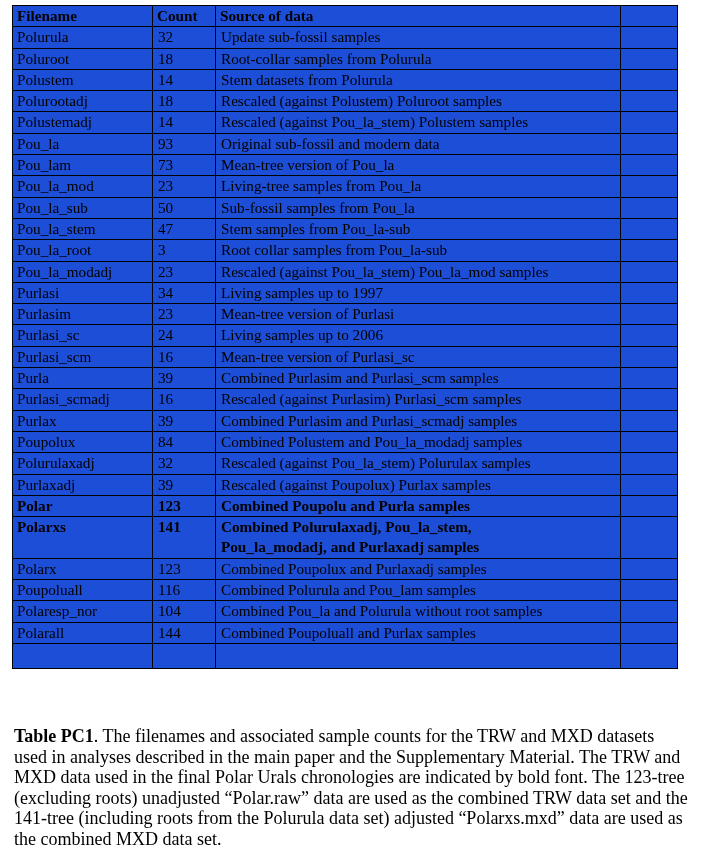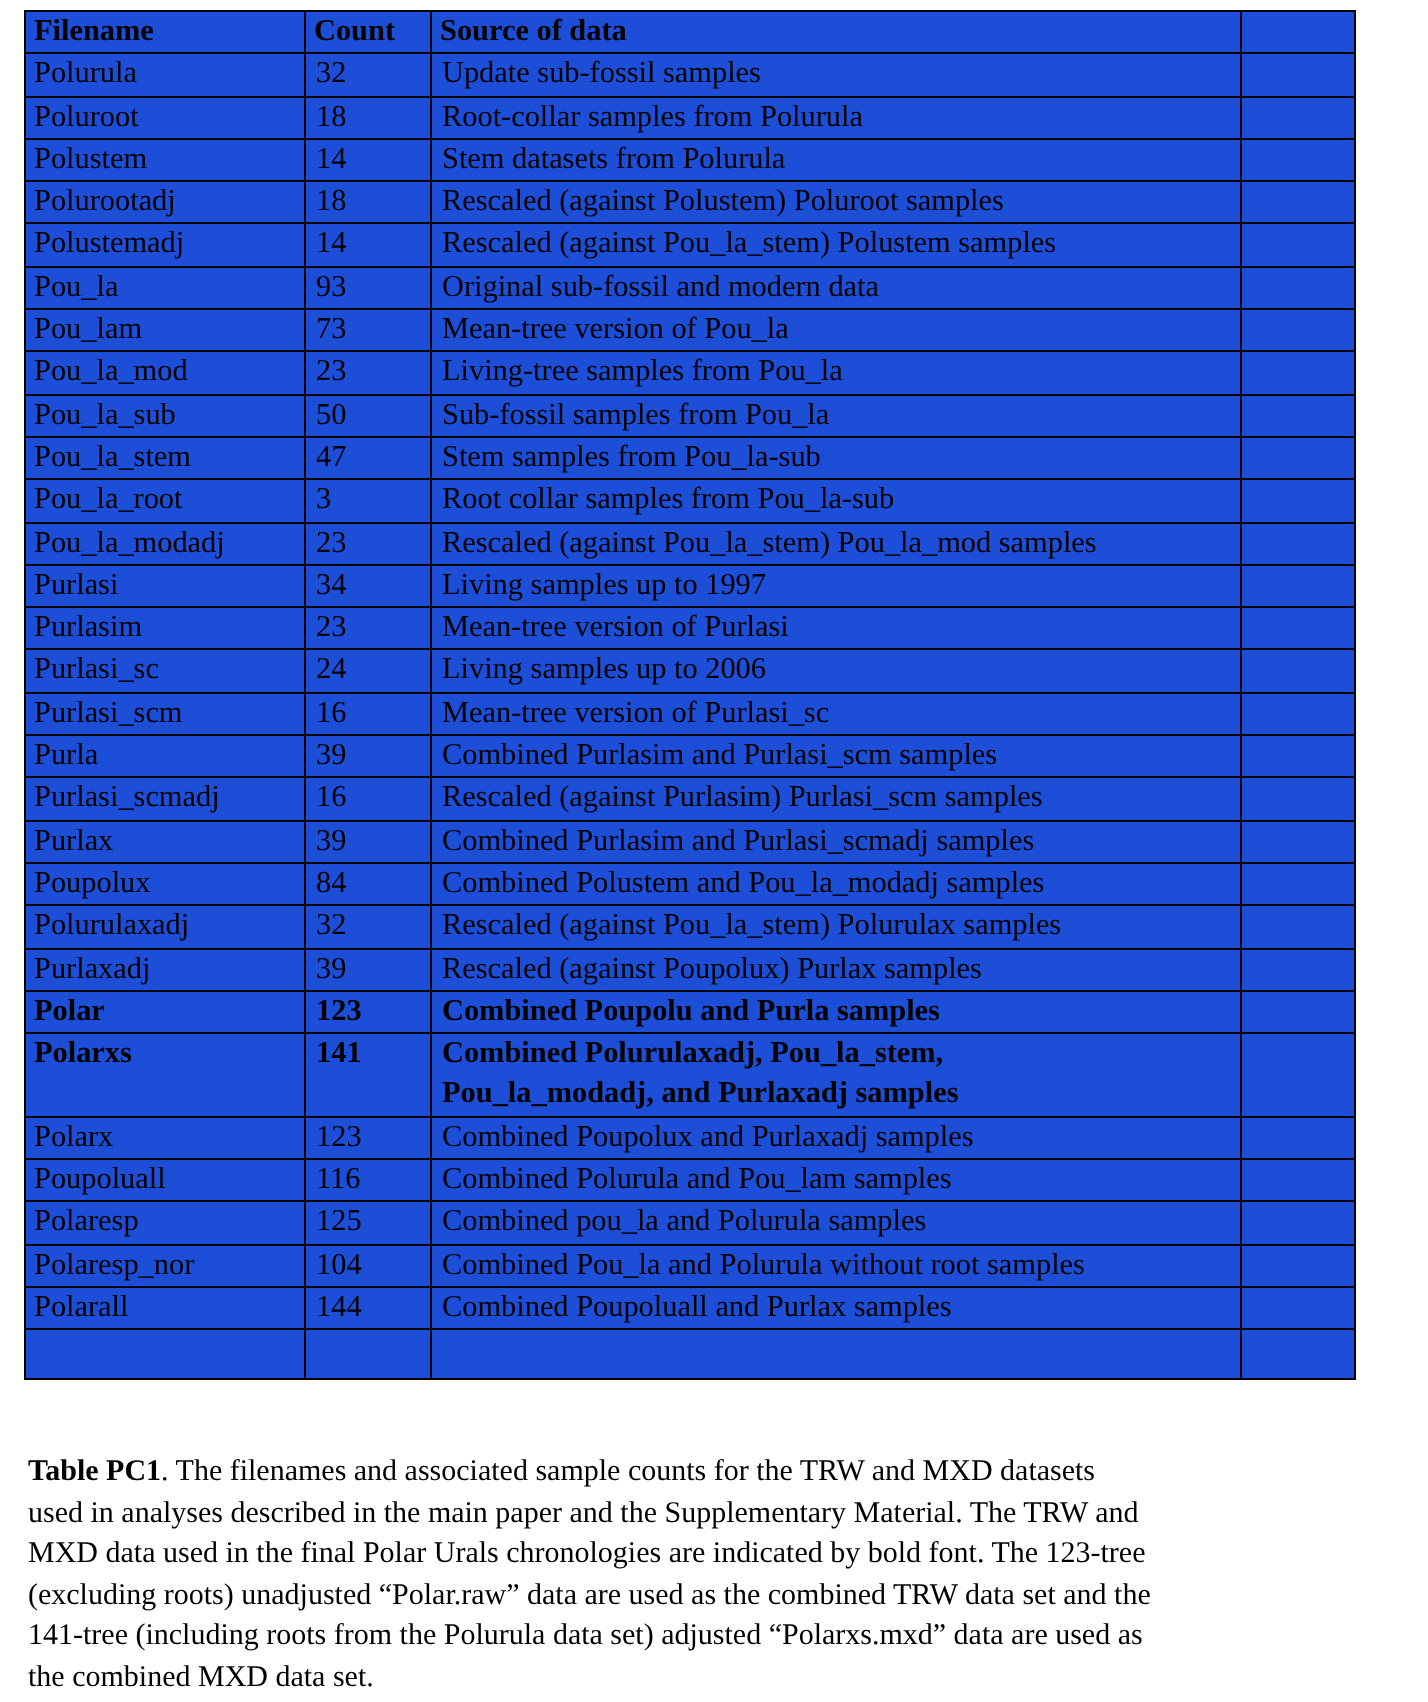--- a/index.html
+++ b/index.html
@@ -70,21 +70,21 @@
     height: 24px;
   }
   .src-line { display: block; white-space: nowrap; }
 
   
   .caption {
     position: absolute;
     left: 14px;
     top: 726px;
     width: 660px;
-    font-size: 15px;
+    font-size: 18px;
     line-height: 20.6px;
     text-align: left;
   }
   .caption b { font-weight: bold; }
   .caption .cap-line { display: block; white-space: nowrap; }
 </style>
 </head>
 <body>
 
 <div class="page">
@@ -309,28 +309,20 @@
           </tr>
           <tr>
             <td class="cell-filename">Poupoluall</td>
             <td class="cell-count">116</td>
             <td class="cell-source">
               <span class="src-line">Combined Polurula and Pou_lam samples</span>
             </td>
             <td class="cell-extra">&nbsp;</td>
           </tr>
           <tr>
-            <td class="cell-filename">Polaresp</td>
-            <td class="cell-count">125</td>
-            <td class="cell-source">
-              <span class="src-line">Combined pou_la and Polurula samples</span>
-            </td>
-            <td class="cell-extra">&nbsp;</td>
-          </tr>
-          <tr>
             <td class="cell-filename">Polaresp_nor</td>
             <td class="cell-count">104</td>
             <td class="cell-source">
               <span class="src-line">Combined Pou_la and Polurula without root samples</span>
             </td>
             <td class="cell-extra">&nbsp;</td>
           </tr>
           <tr>
             <td class="cell-filename">Polarall</td>
             <td class="cell-count">144</td>

